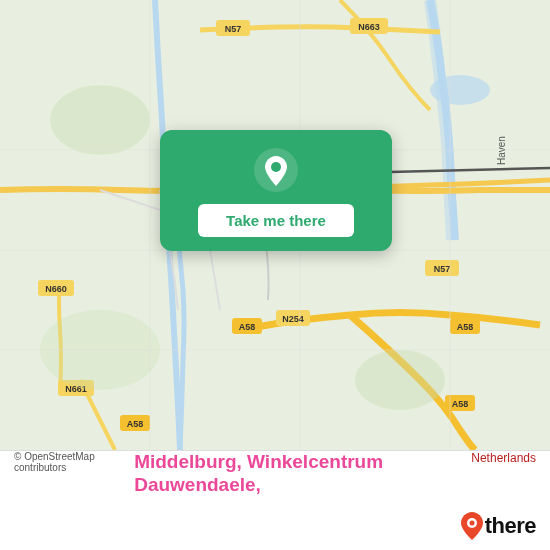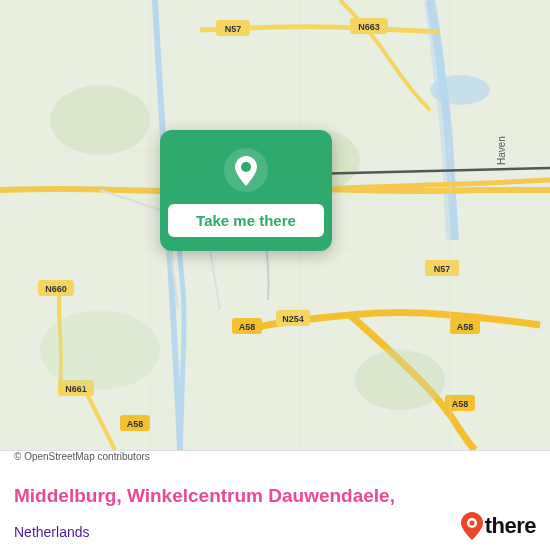--- a/index.html
+++ b/index.html
@@ -32,21 +32,21 @@
     #map-svg {
       width: 100%;
       height: 100%;
     }
 
     
     #map-popup {
       position: absolute;
       top: 130px;
       left: 160px;
-      width: 172px;
+      width: 232px;
       background: #2eaa6e;
       border-radius: 12px;
       display: flex;
       flex-direction: column;
       align-items: center;
       padding: 18px 16px 14px 16px;
       box-shadow: 0 4px 16px rgba(0,0,0,0.25);
     }
 
     #map-popup-pin {
@@ -68,41 +68,41 @@
       white-space: nowrap;
     }
 
     
     #info-bar {
       width: 550px;
       height: 100px;
       background: #fff;
       border-top: 1px solid #ddd;
       display: flex;
-      flex-direction: column;
-      justify-content: space-between;
+      flex-direction: row;
+      justify-content: flex-end;
       padding: 0 14px 10px 14px;
     }
 
     #attribution {
       font-size: 10px;
       color: #555;
       margin-bottom: 6px;
     }
 
     #location-name {
       font-size: 19px;
       font-weight: 600;
       color: #ec4899;
       line-height: 1.2;
     }
 
     #location-country {
-      font-size: 14px;
-      color: #4c1d95;
+      font-size: 12px;
+      color: #b91c1c;
     }
 
     #moovit-logo {
       position: absolute;
       bottom: 10px;
       right: 14px;
       display: flex;
       align-items: center;
       gap: 2px;
     }

